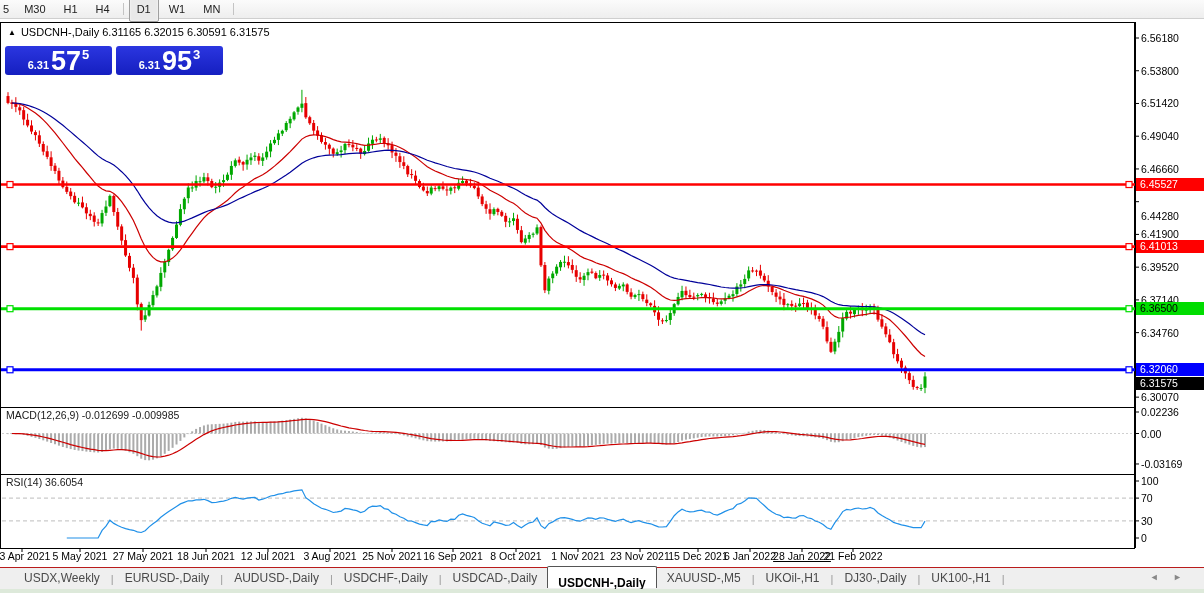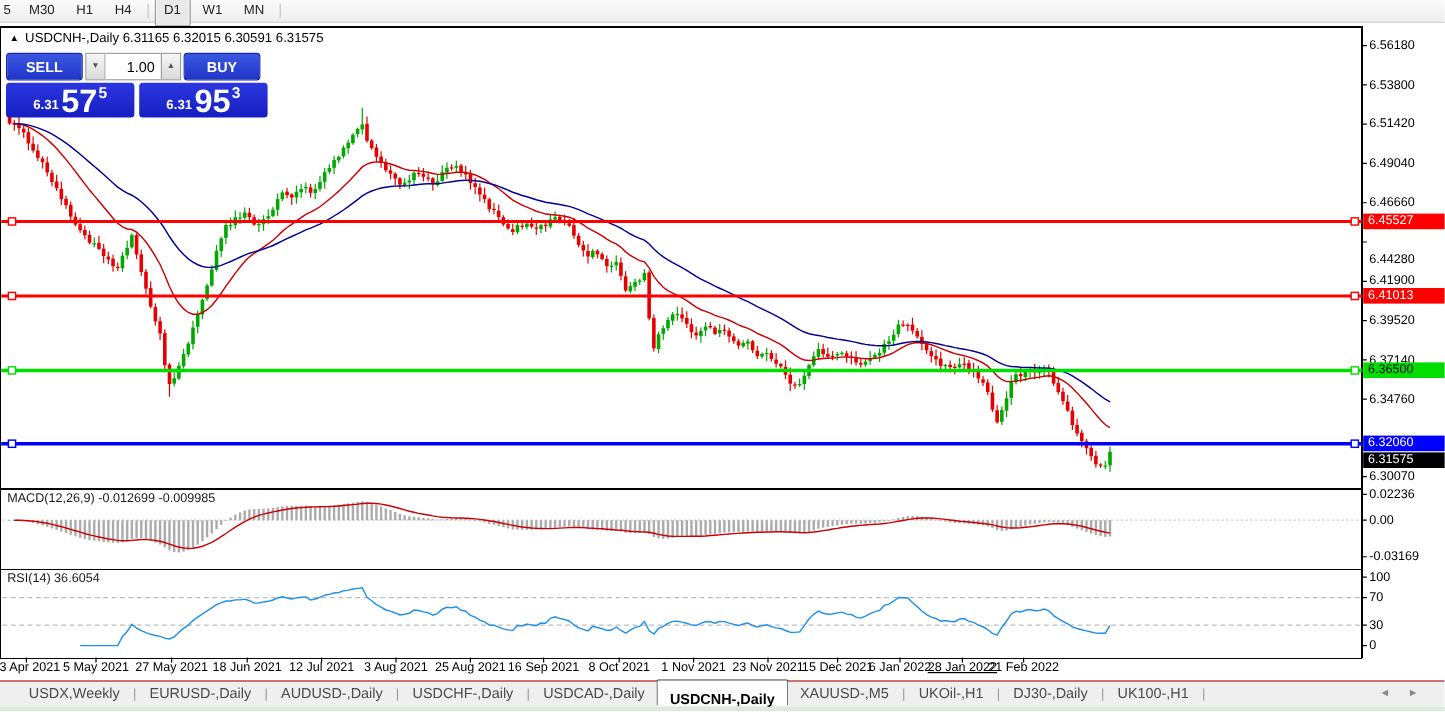--- a/index.html
+++ b/index.html
@@ -845,29 +845,20 @@
         <line x1="802" y1="548" x2="802" y2="552" stroke="#000" stroke-width="1"></line>
         <line x1="853" y1="548" x2="853" y2="552" stroke="#000" stroke-width="1"></line>
       </svg>
     </div>
 
   <div id="chart-title">
     <span class="tri">▲</span><span>USDCNH-,Daily  6.31165 6.32015 6.30591 6.31575</span>
   </div>
 
   <div id="trade-panel">
-    <div id="tp-row1">
-      <div class="tp-btn">SELL</div>
-      <div id="tp-spin">
-        <div class="spin-btn">▼</div>
-        <input id="vol-input" value="1.00" style="">
-        <div class="spin-btn">▲</div>
-      </div>
-      <div class="tp-btn">BUY</div>
-    </div>
     <div id="tp-row2">
       <div class="price-box" id="price-sell">
         <span class="pfx">6.31</span>
           <span class="big">57</span>
           <span class="sup">5</span>
       </div>
       <div class="price-box" id="price-buy">
         <span class="pfx">6.31</span>
           <span class="big">95</span>
           <span class="sup">3</span>
@@ -901,21 +892,21 @@
       <div class="ax-badge" style="top: 240.122px; background: rgb(255, 0, 0); color: rgb(255, 255, 255);">6.41013</div>
       <div class="ax-badge" style="top: 302.198px; background: rgb(0, 221, 0); color: rgb(0, 0, 0);">6.36500</div>
       <div class="ax-badge" style="top: 363.271px; background: rgb(0, 0, 255); color: rgb(255, 255, 255);">6.32060</div>
       <div class="ax-badge" style="top: 376.942px; background: rgb(0, 0, 0); color: rgb(255, 255, 255);">6.31575</div>
       <div class="date-label" style="left: 22px;">13 Apr 2021</div>
       <div class="date-label" style="left: 80px;">5 May 2021</div>
       <div class="date-label" style="left: 143px;">27 May 2021</div>
       <div class="date-label" style="left: 206px;">18 Jun 2021</div>
       <div class="date-label" style="left: 268px;">12 Jul 2021</div>
       <div class="date-label" style="left: 330px;">3 Aug 2021</div>
-      <div class="date-label" style="left: 392px;">25 Aug 2021</div>
+      <div class="date-label" style="left: 392px;">25 Nov 2021</div>
       <div class="date-label" style="left: 453px;">16 Sep 2021</div>
       <div class="date-label" style="left: 516px;">8 Oct 2021</div>
       <div class="date-label" style="left: 578px;">1 Nov 2021</div>
       <div class="date-label" style="left: 640px;">23 Nov 2021</div>
       <div class="date-label" style="left: 698px;">15 Dec 2021</div>
       <div class="date-label" style="left: 750px;">6 Jan 2022</div>
       <div class="date-label" style="left: 802px; text-decoration: underline;">28 Jan 2022</div>
       <div class="date-label" style="left: 853px;">21 Feb 2022</div>
     </div>
 

